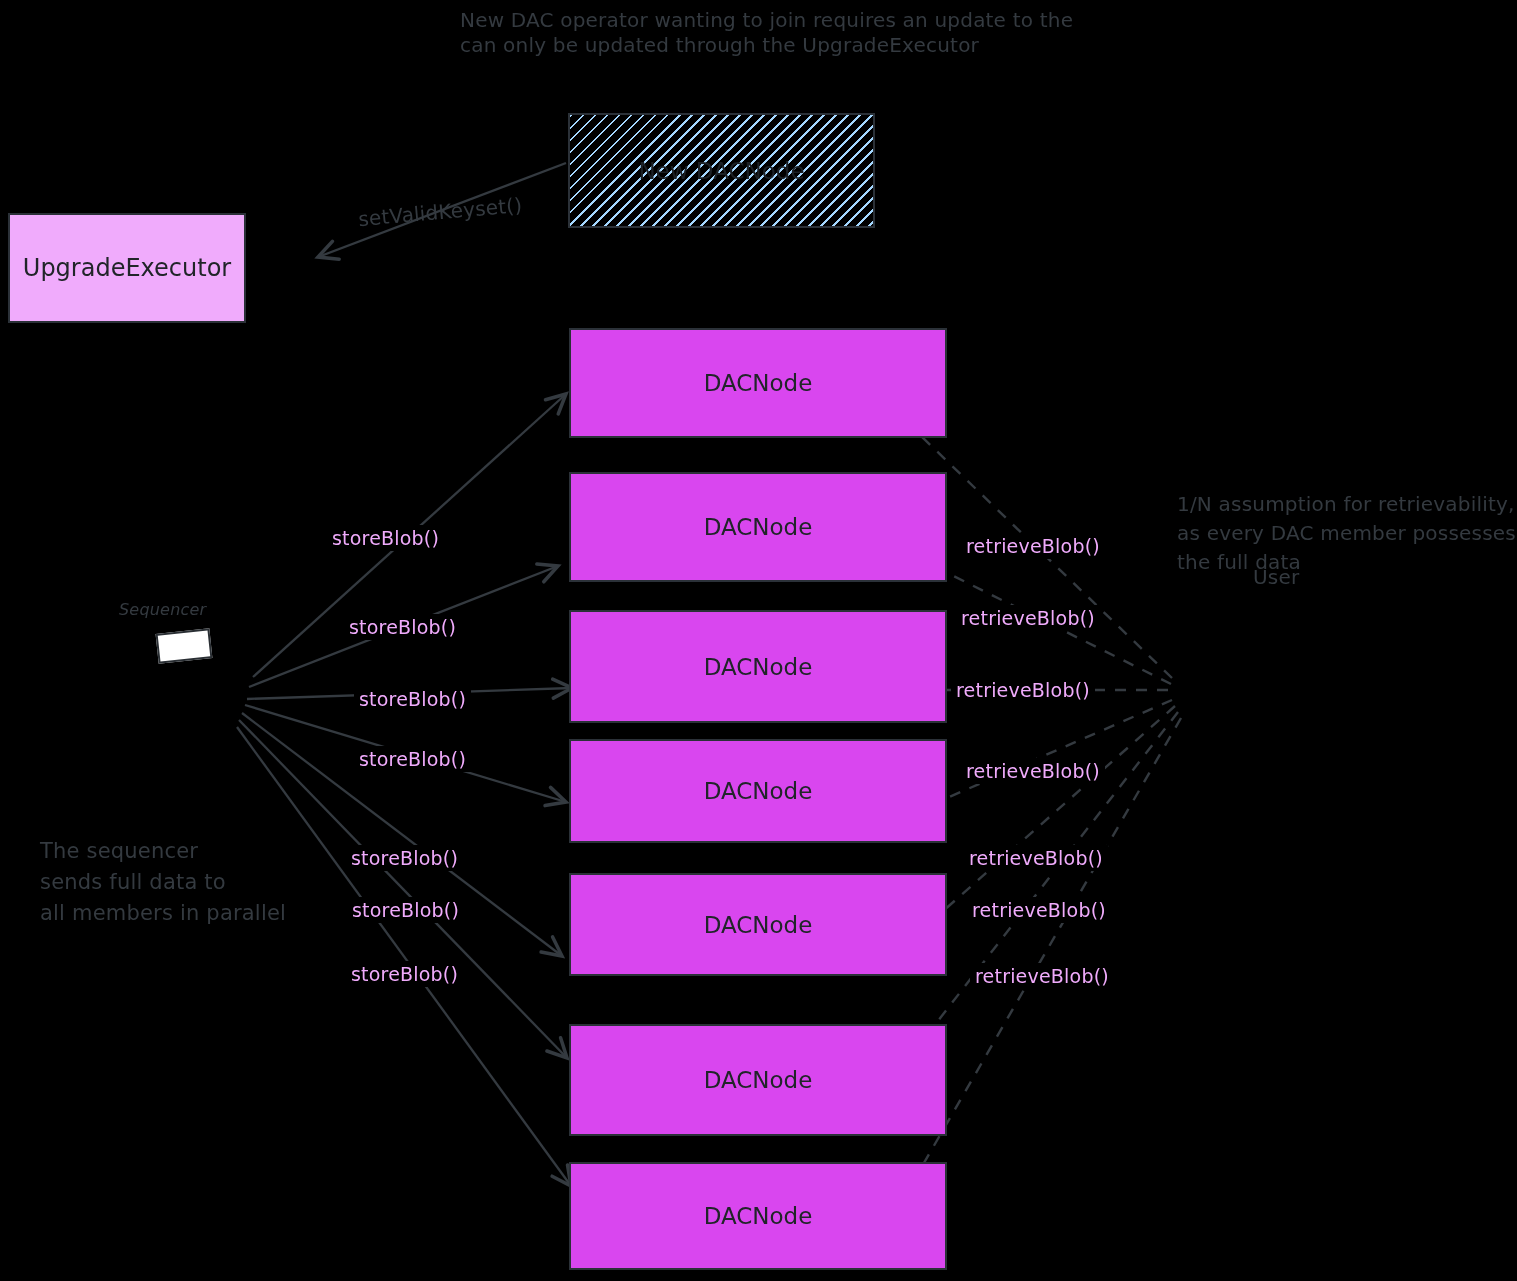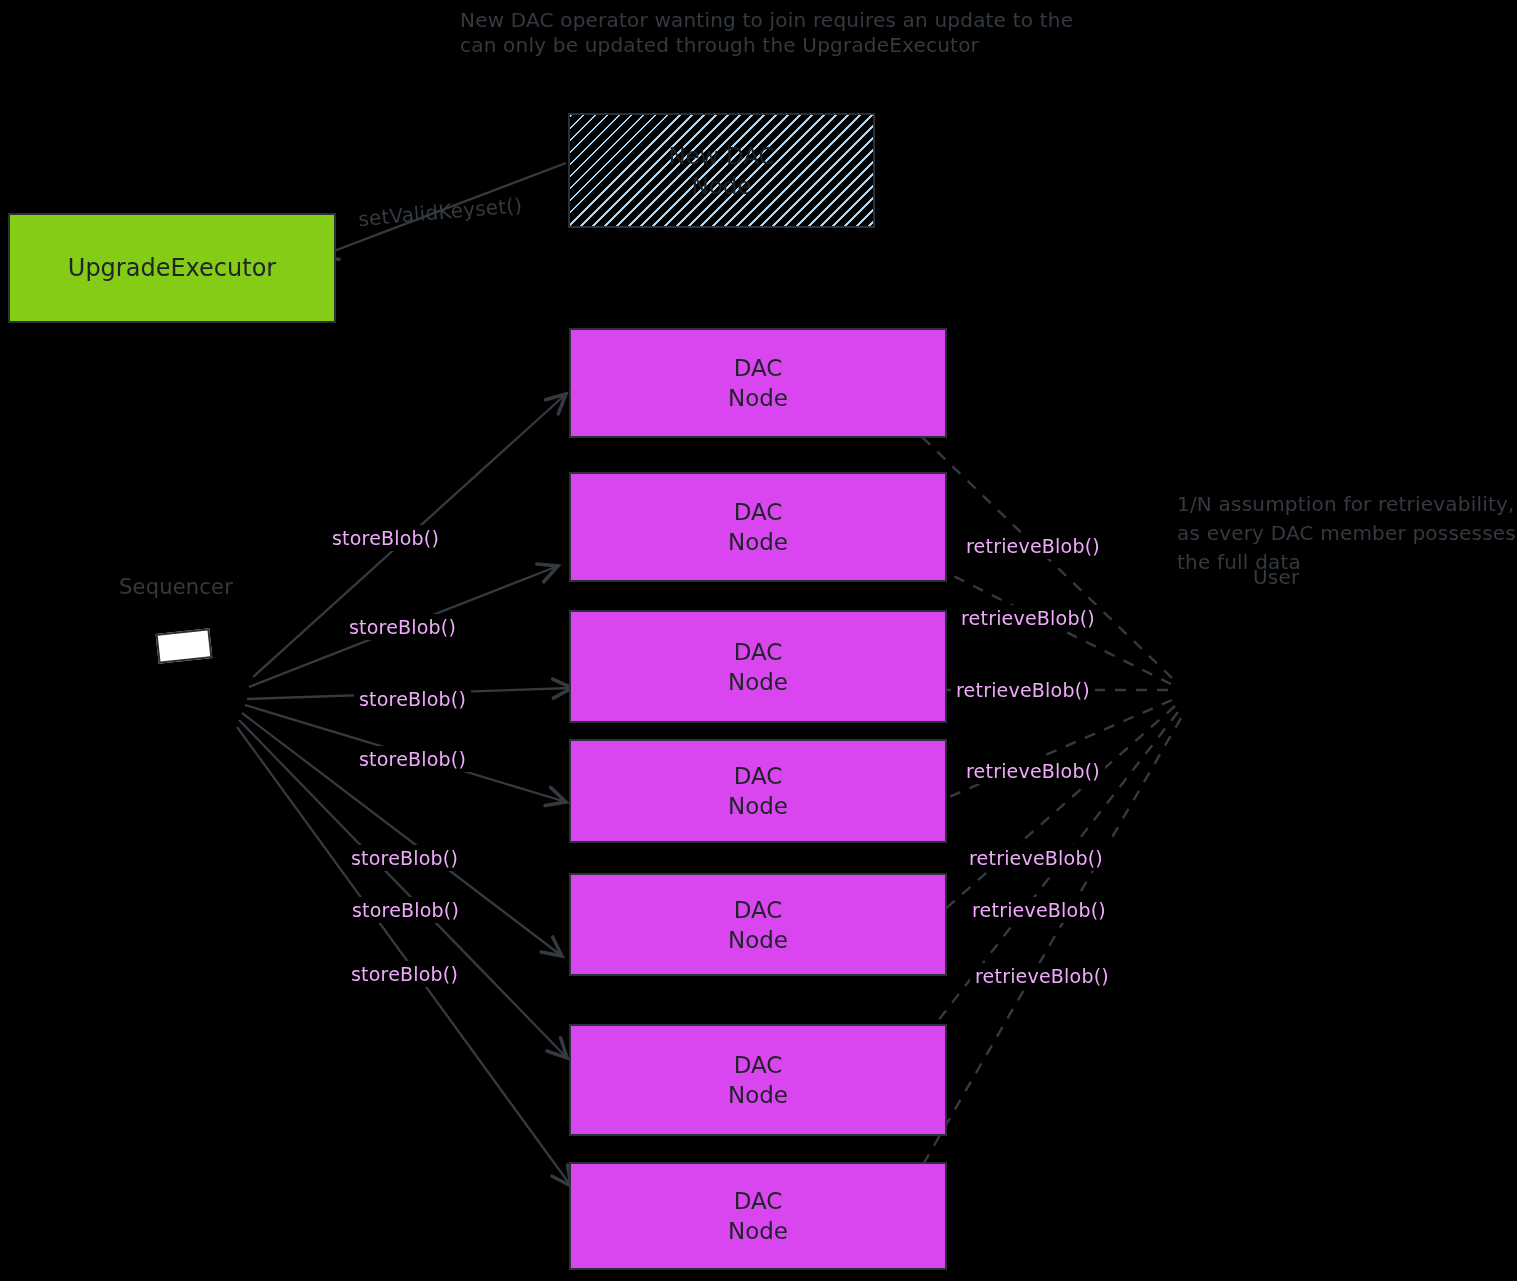--- a/index.html
+++ b/index.html
@@ -18,40 +18,40 @@
     white-space:nowrap;letter-spacing:0.2px;
   }
   .edge-label{
     position:absolute;z-index:3;
     color:#f0abfc;font-size:19px;line-height:22px;
     background:#000;padding:2px 5px;white-space:nowrap;
     letter-spacing:0.2px;
   }
   .box{
     position:absolute;z-index:2;
-    display:flex;flex-direction:column;align-items:center;justify-content:center;
+    display:flex;flex-direction:row;align-items:center;justify-content:center;
     box-sizing:border-box;
     text-align:right;
     color:#212529;
   }
   .box .bl{font-size:23px;line-height:30px;}
   .dac{
     left:569px;width:378px;
     background:#d946ef;
     border:2.5px solid #2b3138;
   }
   .hatch{
     left:568px;top:113px;width:307px;height:115px;
     background:repeating-linear-gradient(135deg,#a5d8ff 0 2px,transparent 2px 8.5px);
     border:2px solid #2b3138;
     color:#1b2025;
   }
   .pinkbox{
-    left:8px;top:213px;width:328px;height:110px;
-    background:#84cc16;
+    left:8px;top:213px;width:238px;height:110px;
+    background:#f0abfc;
     border:2.5px solid #2b3138;
   }
   .pinkbox .bl{font-size:24px;}
   .seq-rect{
     position:absolute;z-index:2;
     left:157px;top:631px;width:50px;height:26px;
     background:#ffffff;border:2px solid #2a2f34;
     transform:rotate(-6deg);
   }
   .tilt{transform:rotate(-5deg);}
@@ -96,23 +96,28 @@
     <div class="bl">New DAC</div>
     <div class="bl">Node</div>
   </div>
 
   <div class="box pinkbox">
     <div class="bl">UpgradeExecutor</div>
   </div>
 
   <div class="gray-note tilt" style="left:358px;top:200px;">setValidKeyset()</div>
 
-  <div class="gray-note" style="left:119px;top:575px;font-size:21px;">Sequencer</div>
+  <div class="gray-note" style="left:119px;top:597px;font-size:16px;font-style:italic;">Sequencer</div>
   <div class="seq-rect"></div>
 
+  <div class="gray-note" style="left:40px;top:836px;font-size:21px;line-height:31px;">
+    <div>The sequencer</div>
+    <div>sends full data to</div>
+    <div>all members in parallel</div>
+  </div>
 
   <div class="gray-note" style="left:1177px;top:468px;line-height:29px;margin-top:22px;">
     <div>1/N assumption for retrievability,</div>
     <div>as every DAC member possesses</div>
     <div>the full data</div>
   </div>
   <div class="gray-note" style="left:1253px;top:565px;">User</div>
 
   <div class="box dac" style="top:328px;height:110px;">
     <div class="bl">DAC</div>

